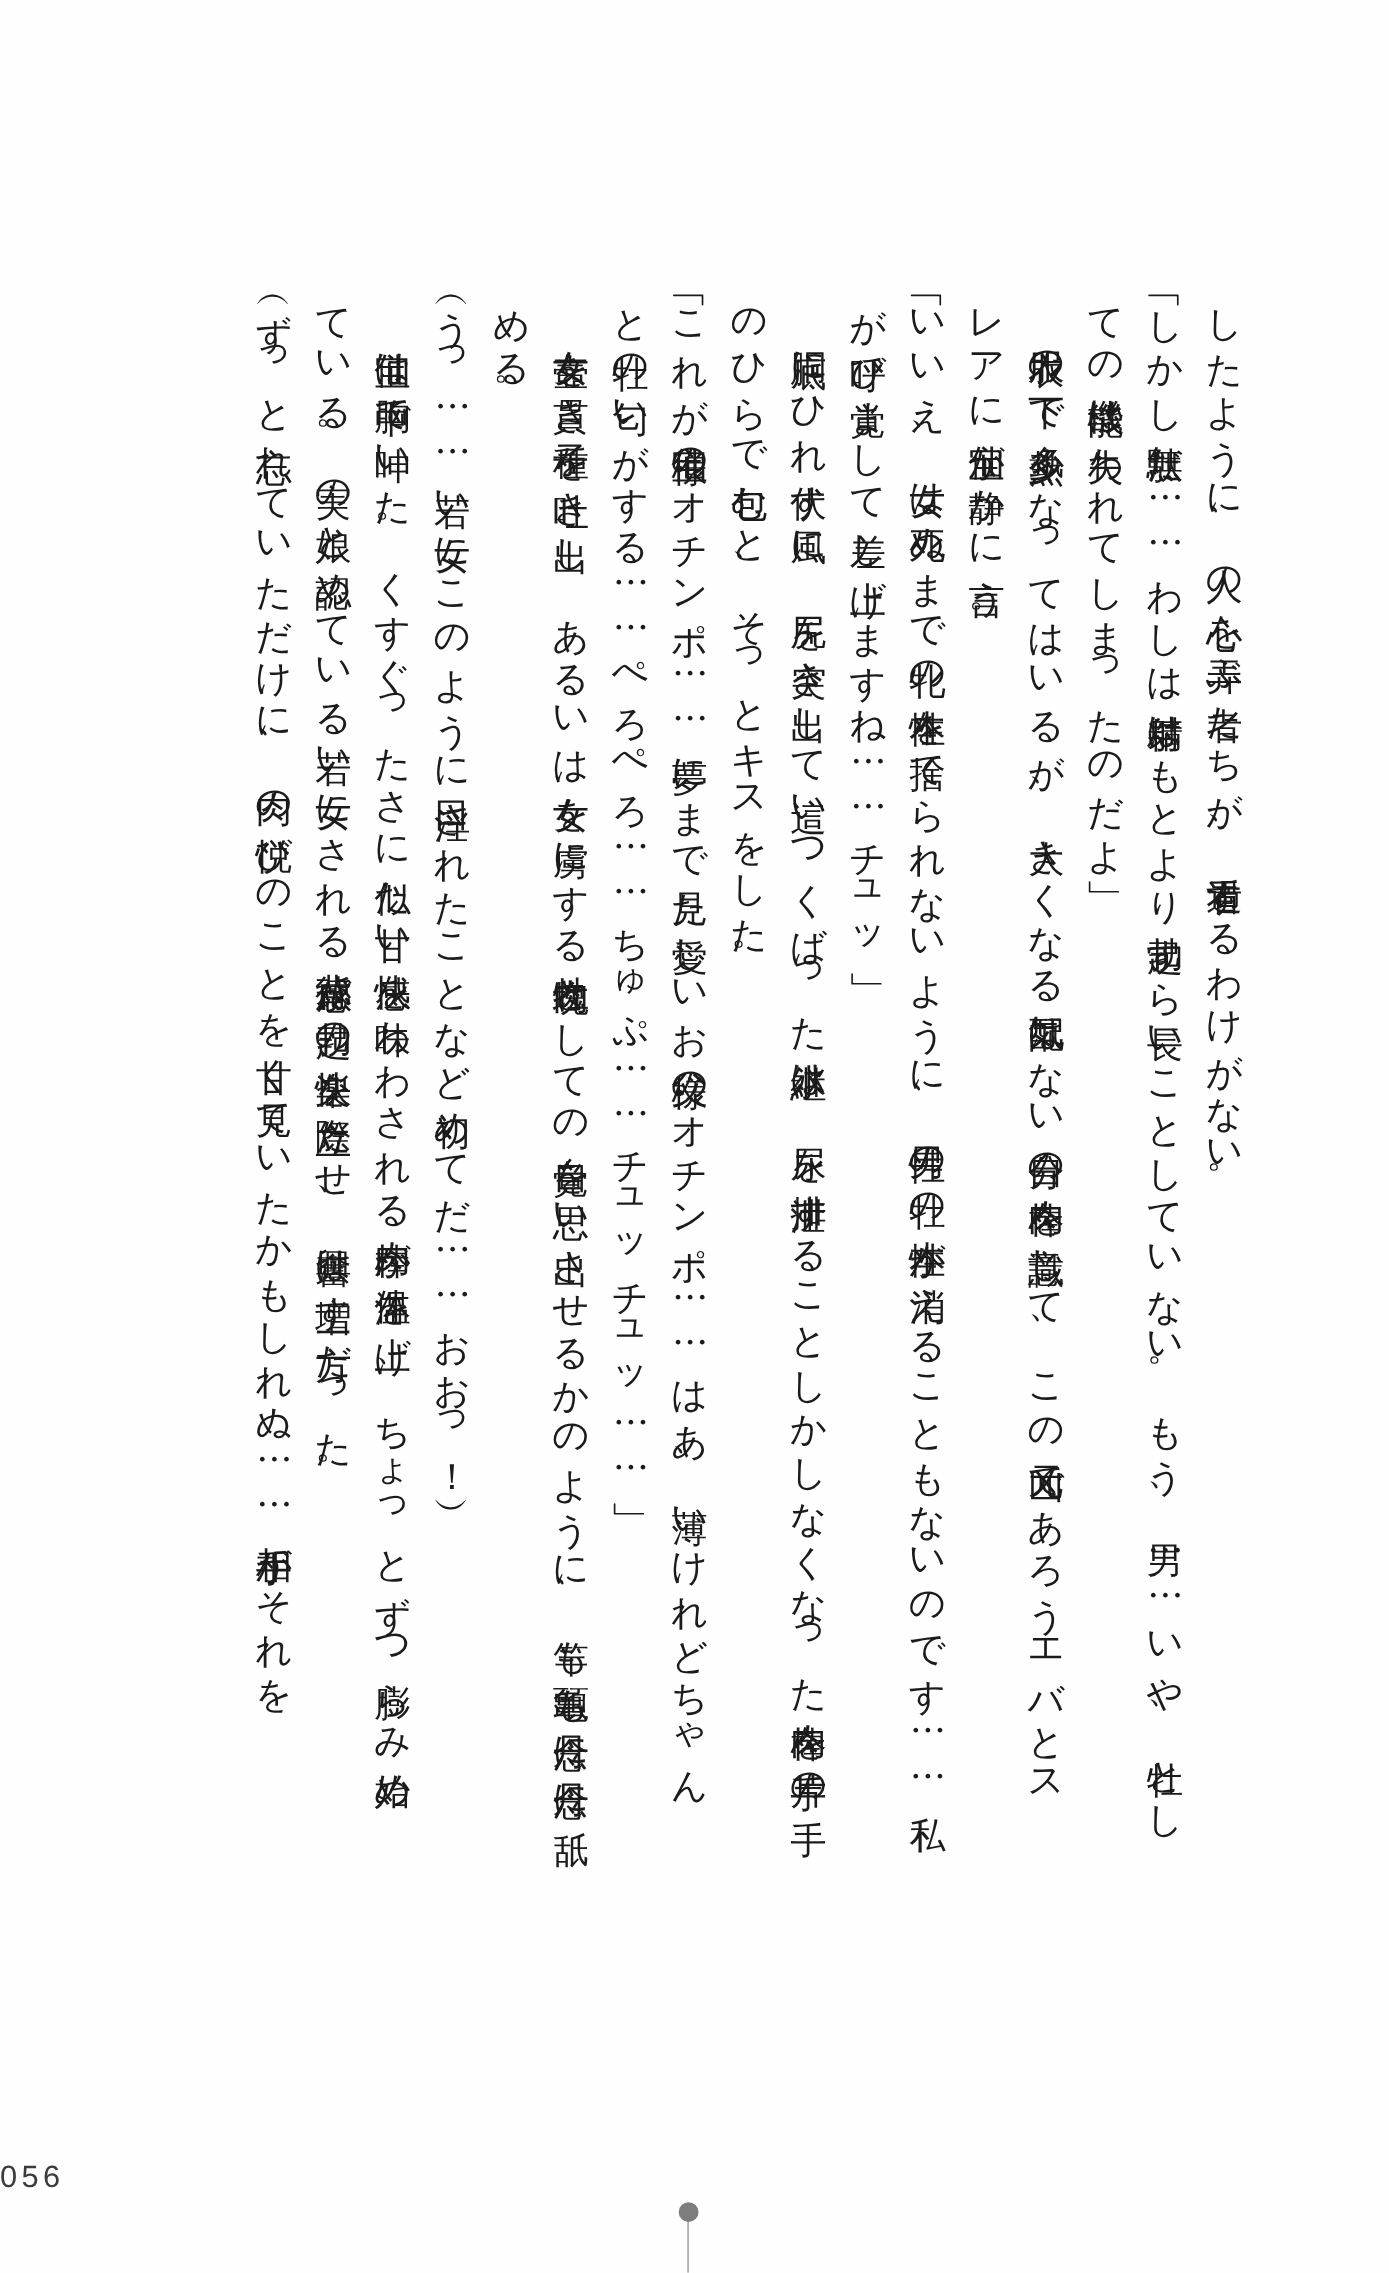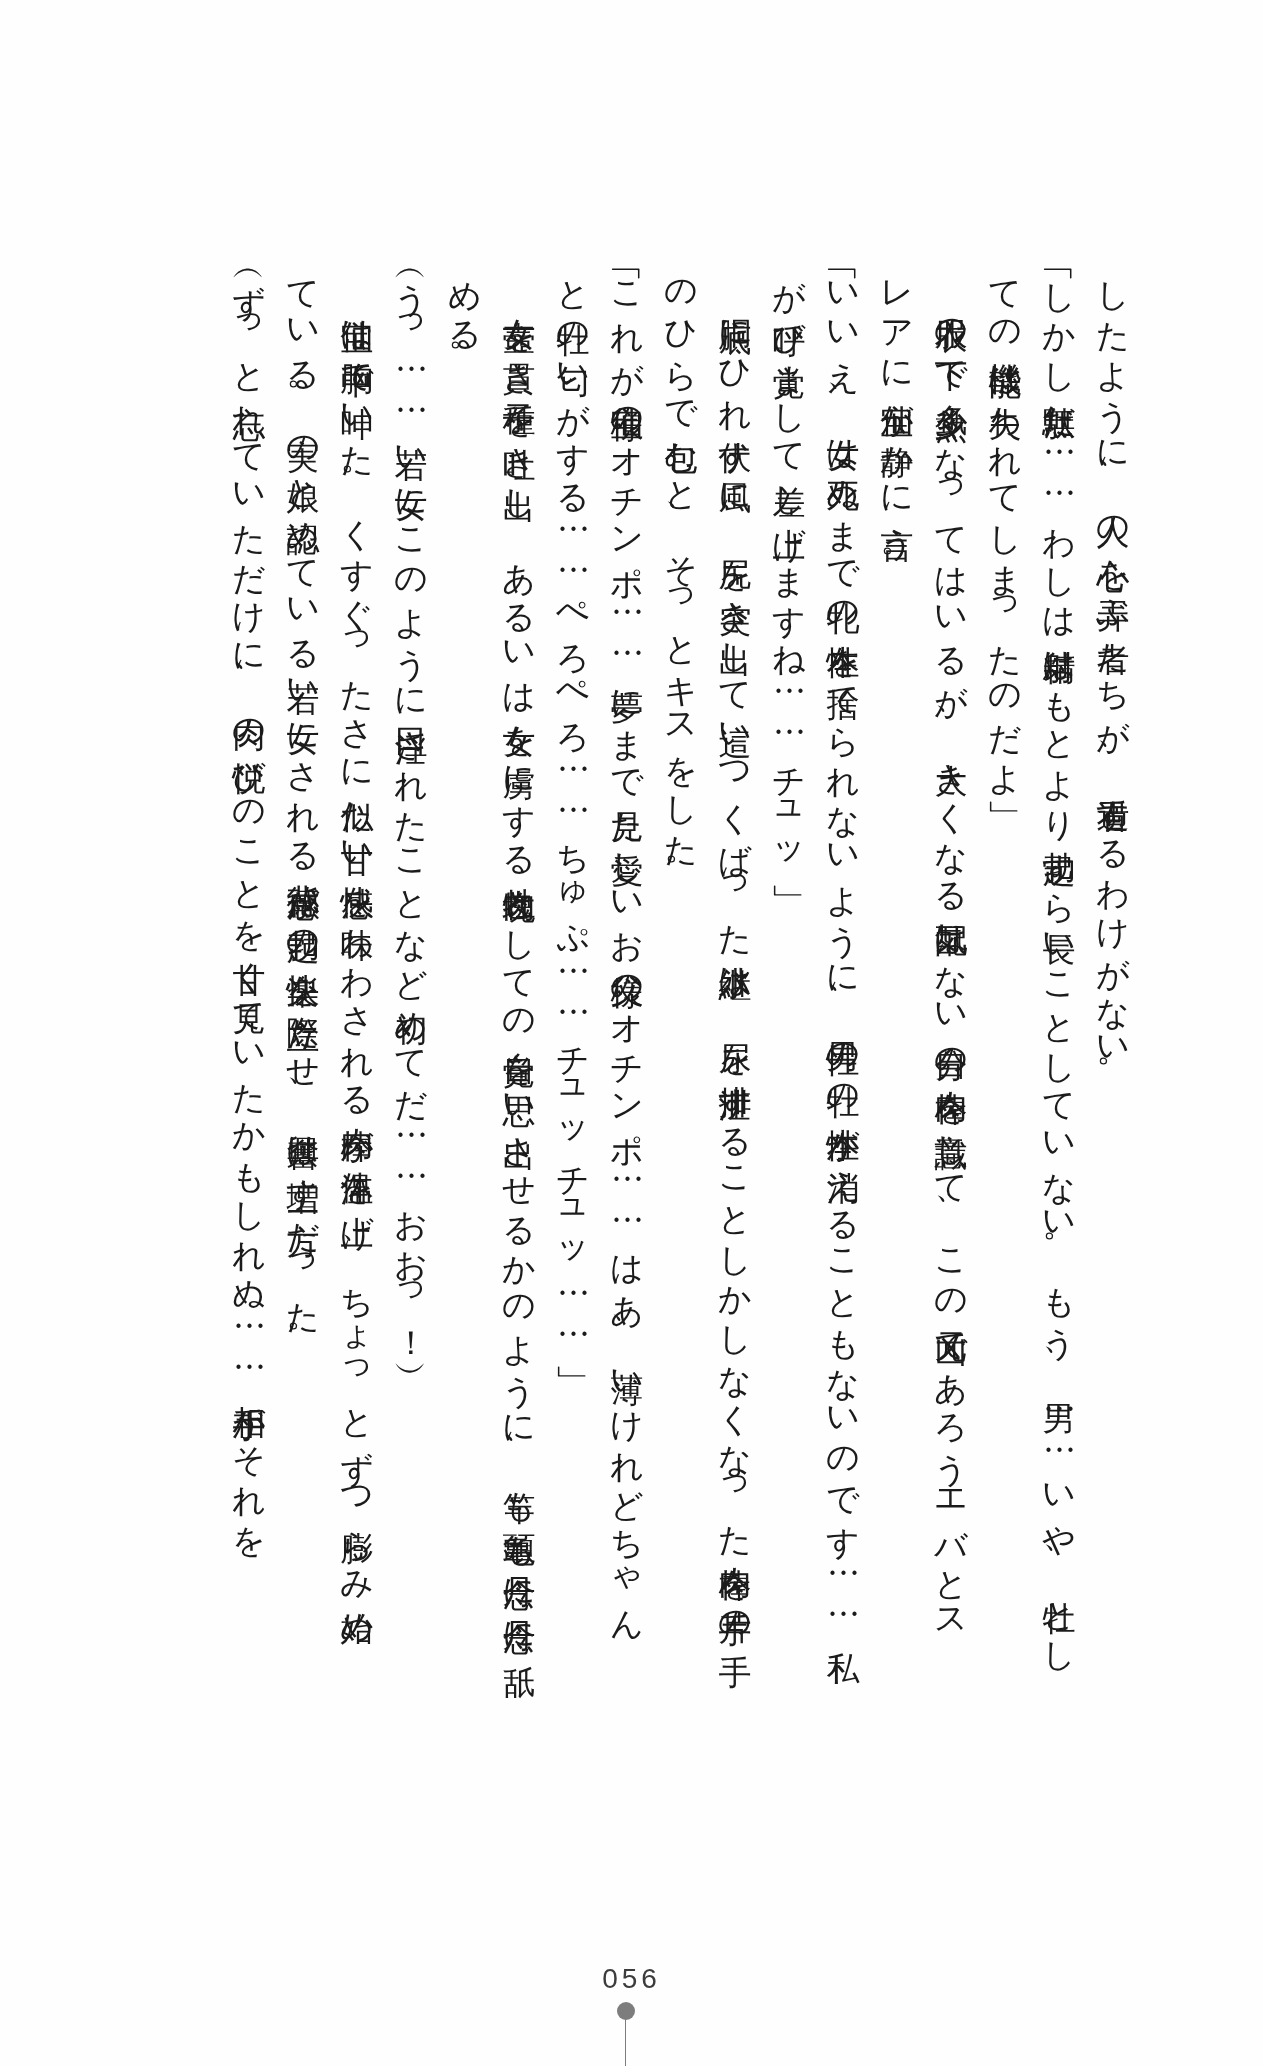--- a/index.html
+++ b/index.html
@@ -36,21 +36,20 @@
   }
   .vtext p.indent {
     text-indent: 35px;
   }
   
   .page-number {
     position: absolute;
     top: 1963px;
     left: 0;
     width: 1263px;
-    text-align: center;
     font-family: "Liberation Sans", "DejaVu Sans", sans-serif;
     font-weight: 300;
     font-size: 28px;
     letter-spacing: 4px;
     color: #3c3c3c;
   }
   .footer-dot {
     position: absolute;
     top: 2002px;
     left: 617px;

